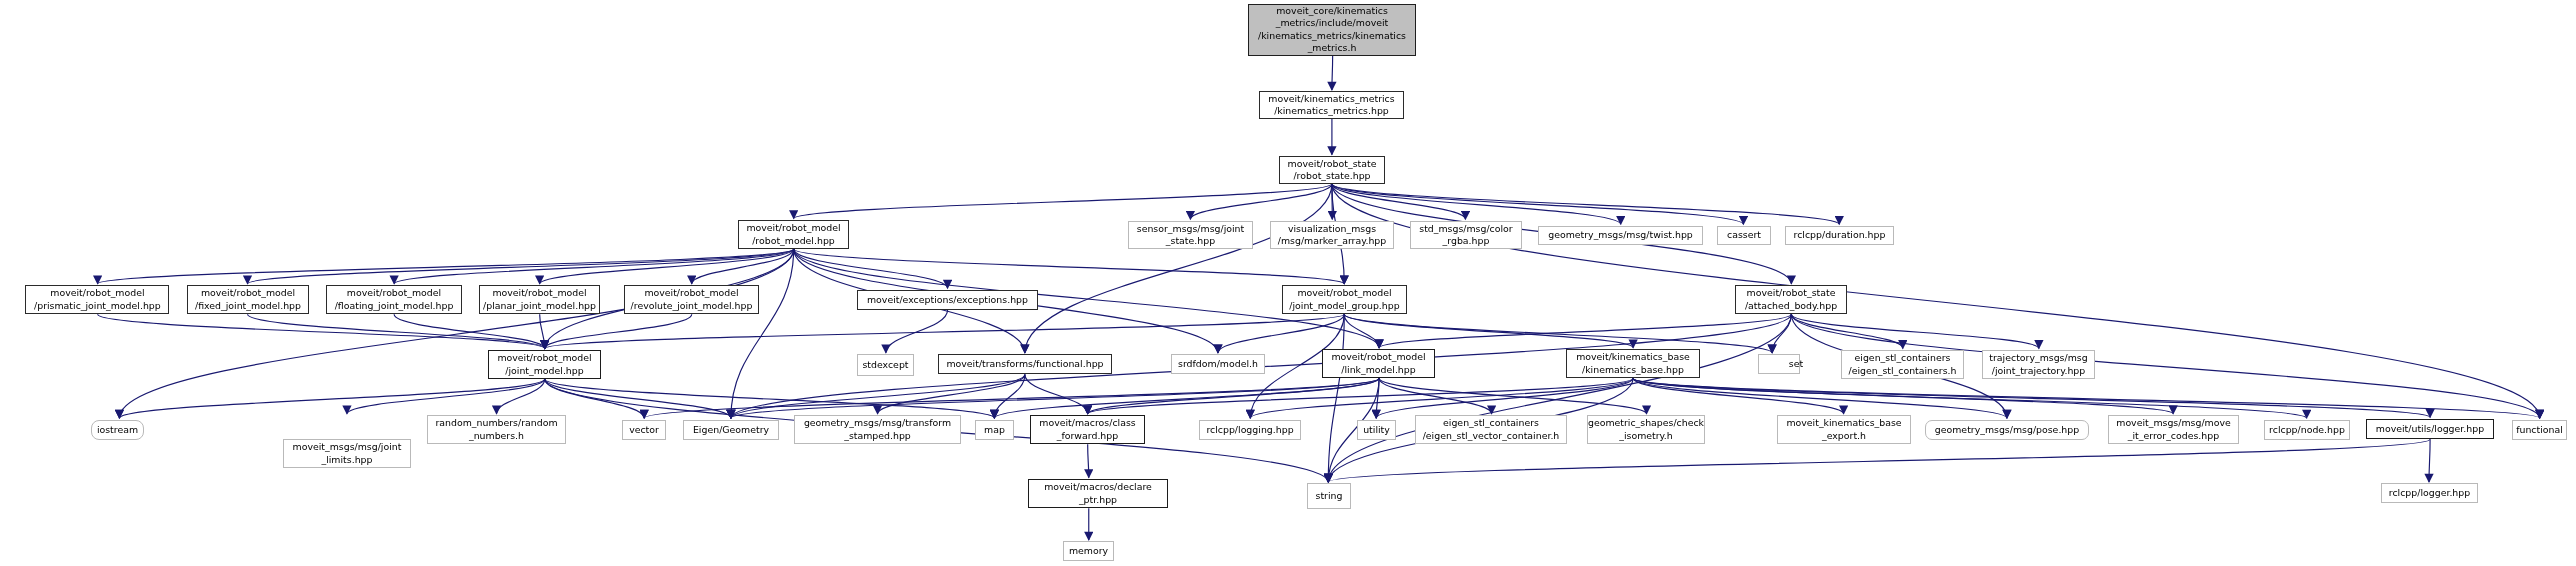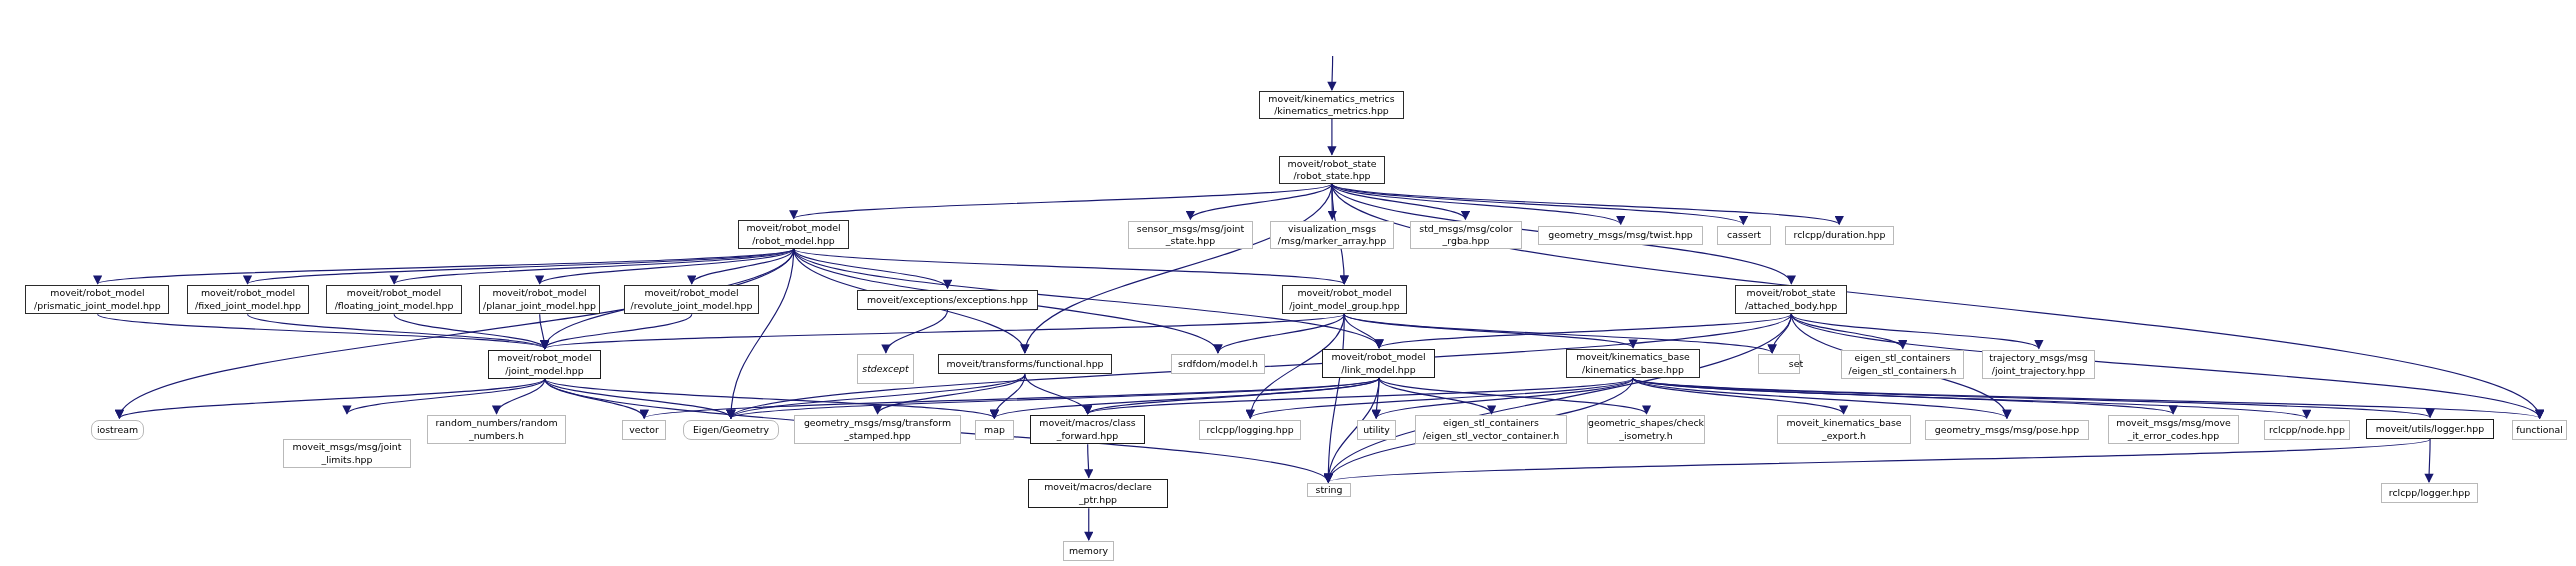--- a/index.html
+++ b/index.html
@@ -101,20 +101,24 @@
         <path d="M 2250 521 C 2250 546.65, 3178 552.35, 3178 576" fill="none" stroke="#191970" stroke-width="1.6" marker-end="url(#arrow)"></path>
         <path d="M 2250 521 C 2250 546.2, 3348 551.8, 3348 575" fill="none" stroke="#191970" stroke-width="1.6" marker-end="url(#arrow)"></path>
         <path d="M 2250 521 C 2250 546.65, 3499 552.35, 3499 576" fill="none" stroke="#191970" stroke-width="1.6" marker-end="url(#arrow)"></path>
         <path d="M 1498.5 612 C 1498.5 633.6, 1500 638.4, 1500 658" fill="none" stroke="#191970" stroke-width="1.6" marker-end="url(#arrow)"></path>
         <path d="M 1500 700 C 1500 720.7, 1500 725.3, 1500 744" fill="none" stroke="#191970" stroke-width="1.6" marker-end="url(#arrow)"></path>
         <path d="M 3348 605 C 3348 632.45, 3346.5 638.55, 3346.5 664" fill="none" stroke="#191970" stroke-width="1.6" marker-end="url(#arrow)"></path>
         <path d="M 3348 605 C 3348 632.45, 1830 638.55, 1830 664" fill="none" stroke="#191970" stroke-width="1.6" marker-end="url(#arrow)"></path>
       </g>
   </svg>
 
+<div class="node root" style="left: 1248px; top: 3.6px; width: 168px; height: 52px;">moveit_core/kinematics
+_metrics/include/moveit
+/kinematics_metrics/kinematics
+_metrics.h</div>
     <div class="node internal" style="left: 1259px; top: 91px; width: 145px; height: 27.6px;">moveit/kinematics_metrics
 /kinematics_metrics.hpp</div>
     <div class="node internal" style="left: 1279px; top: 156px; width: 106px; height: 27.6px;">moveit/robot_state
 /robot_state.hpp</div>
     <div class="node internal" style="left: 738px; top: 220px; width: 111px; height: 29px;">moveit/robot_model
 /robot_model.hpp</div>
     <div class="node external" style="left: 1128px; top: 221px; width: 125px; height: 27.6px;">sensor_msgs/msg/joint
 _state.hpp</div>
     <div class="node external" style="left: 1270px; top: 221px; width: 124px; height: 27.6px;">visualization_msgs
 /msg/marker_array.hpp</div>
@@ -133,57 +137,57 @@
 /planar_joint_model.hpp</div>
     <div class="node internal" style="left: 624px; top: 285px; width: 135px; height: 29px;">moveit/robot_model
 /revolute_joint_model.hpp</div>
     <div class="node internal" style="left: 857px; top: 290px; width: 181px; height: 20.3px;">moveit/exceptions/exceptions.hpp</div>
     <div class="node internal" style="left: 1282px; top: 285px; width: 125px; height: 29px;">moveit/robot_model
 /joint_model_group.hpp</div>
     <div class="node internal" style="left: 1735px; top: 285px; width: 112px; height: 29px;">moveit/robot_state
 /attached_body.hpp</div>
     <div class="node internal-bold" style="left: 488px; top: 350px; width: 113px; height: 29px;">moveit/robot_model
 /joint_model.hpp</div>
-    <div class="node external" style="left: 857px; top: 354px; width: 57px; height: 30px; font-style: italic;">stdexcept</div>
+    <div class="node external" style="left: 857px; top: 354px; width: 57px; height: 22px;">stdexcept</div>
     <div class="node internal" style="left: 938px; top: 354px; width: 174px; height: 20.3px;">moveit/transforms/functional.hpp</div>
     <div class="node external" style="left: 1171px; top: 354px; width: 94px; height: 20.3px;">srdfdom/model.h</div>
     <div class="node internal-bold" style="left: 1322px; top: 349px; width: 113px; height: 29px;">moveit/robot_model
 /link_model.hpp</div>
     <div class="node internal" style="left: 1566px; top: 349px; width: 134px; height: 29px;">moveit/kinematics_base
 /kinematics_base.hpp</div>
     <div class="node external" style="left: 1758px; top: 354px; width: 28px; height: 20.3px; padding-left: 37px;">set</div>
     <div class="node external" style="left: 1841px; top: 350px; width: 123px; height: 29px;">eigen_stl_containers
 /eigen_stl_containers.h</div>
     <div class="node external" style="left: 1982px; top: 350px; width: 113px; height: 29px;">trajectory_msgs/msg
 /joint_trajectory.hpp</div>
     <div class="node external" style="left: 91px; top: 420px; width: 53px; height: 20.3px; border-radius: 8px;">iostream</div>
     <div class="node external" style="left: 283px; top: 415px; width: 128px; height: 29px; margin-top: 24px;">moveit_msgs/msg/joint
 _limits.hpp</div>
     <div class="node external" style="left: 427px; top: 415px; width: 139px; height: 29px;">random_numbers/random
 _numbers.h</div>
     <div class="node external" style="left: 622px; top: 420px; width: 44px; height: 20.3px;">vector</div>
-    <div class="node external" style="left: 683px; top: 420px; width: 96px; height: 20.3px; border-radius: 8px;">Eigen/Geometry</div>
+    <div class="node external" style="left: 683px; top: 420px; width: 96px; height: 20.3px;">Eigen/Geometry</div>
     <div class="node external" style="left: 794px; top: 415px; width: 167px; height: 29px;">geometry_msgs/msg/transform
 _stamped.hpp</div>
     <div class="node external" style="left: 975px; top: 420px; width: 39px; height: 20.3px;">map</div>
     <div class="node internal-bold" style="left: 1030px; top: 415px; width: 115px; height: 29px; text-align: center;">moveit/macros/class
 _forward.hpp</div>
     <div class="node external" style="left: 1199px; top: 420px; width: 102px; height: 20.3px;">rclcpp/logging.hpp</div>
     <div class="node external" style="left: 1357px; top: 420px; width: 39px; height: 20.3px;">utility</div>
     <div class="node external" style="left: 1415px; top: 415px; width: 152px; height: 29px;">eigen_stl_containers
 /eigen_stl_vector_container.h</div>
     <div class="node external" style="left: 1587px; top: 415px; width: 118px; height: 29px;">geometric_shapes/check
 _isometry.h</div>
     <div class="node external" style="left: 1777px; top: 415px; width: 134px; height: 29px;">moveit_kinematics_base
 _export.h</div>
-    <div class="node external" style="left: 1925px; top: 420px; width: 164px; height: 20.3px;">geometry_msgs/msg/pose.hpp</div>
+    <div class="node external" style="left: 1925px; top: 420px; width: 164px; height: 20.3px; border-radius: 7px;">geometry_msgs/msg/pose.hpp</div>
     <div class="node external" style="left: 2108px; top: 415px; width: 131px; height: 29px;">moveit_msgs/msg/move
 _it_error_codes.hpp</div>
     <div class="node external" style="left: 2264px; top: 420px; width: 86px; height: 20.3px;">rclcpp/node.hpp</div>
     <div class="node internal-bold" style="left: 2366px; top: 419px; width: 128px; height: 20.3px;">moveit/utils/logger.hpp</div>
     <div class="node external" style="left: 2512px; top: 420px; width: 55px; height: 20.3px;">functional</div>
     <div class="node internal-bold" style="left: 1028px; top: 479px; width: 140px; height: 29px;">moveit/macros/declare
 _ptr.hpp</div>
-    <div class="node external" style="left: 1307px; top: 483px; width: 44px; height: 14px;">string</div>
+    <div class="node external" style="left: 1307px; top: 483px; width: 44px; height: 26px;">string</div>
     <div class="node external" style="left: 2381px; top: 483px; width: 97px; height: 20.3px;">rclcpp/logger.hpp</div>
     <div class="node external" style="left: 1063px; top: 541px; width: 51px; height: 20.3px;">memory</div>
   </div>
 
 
 </body></html>

